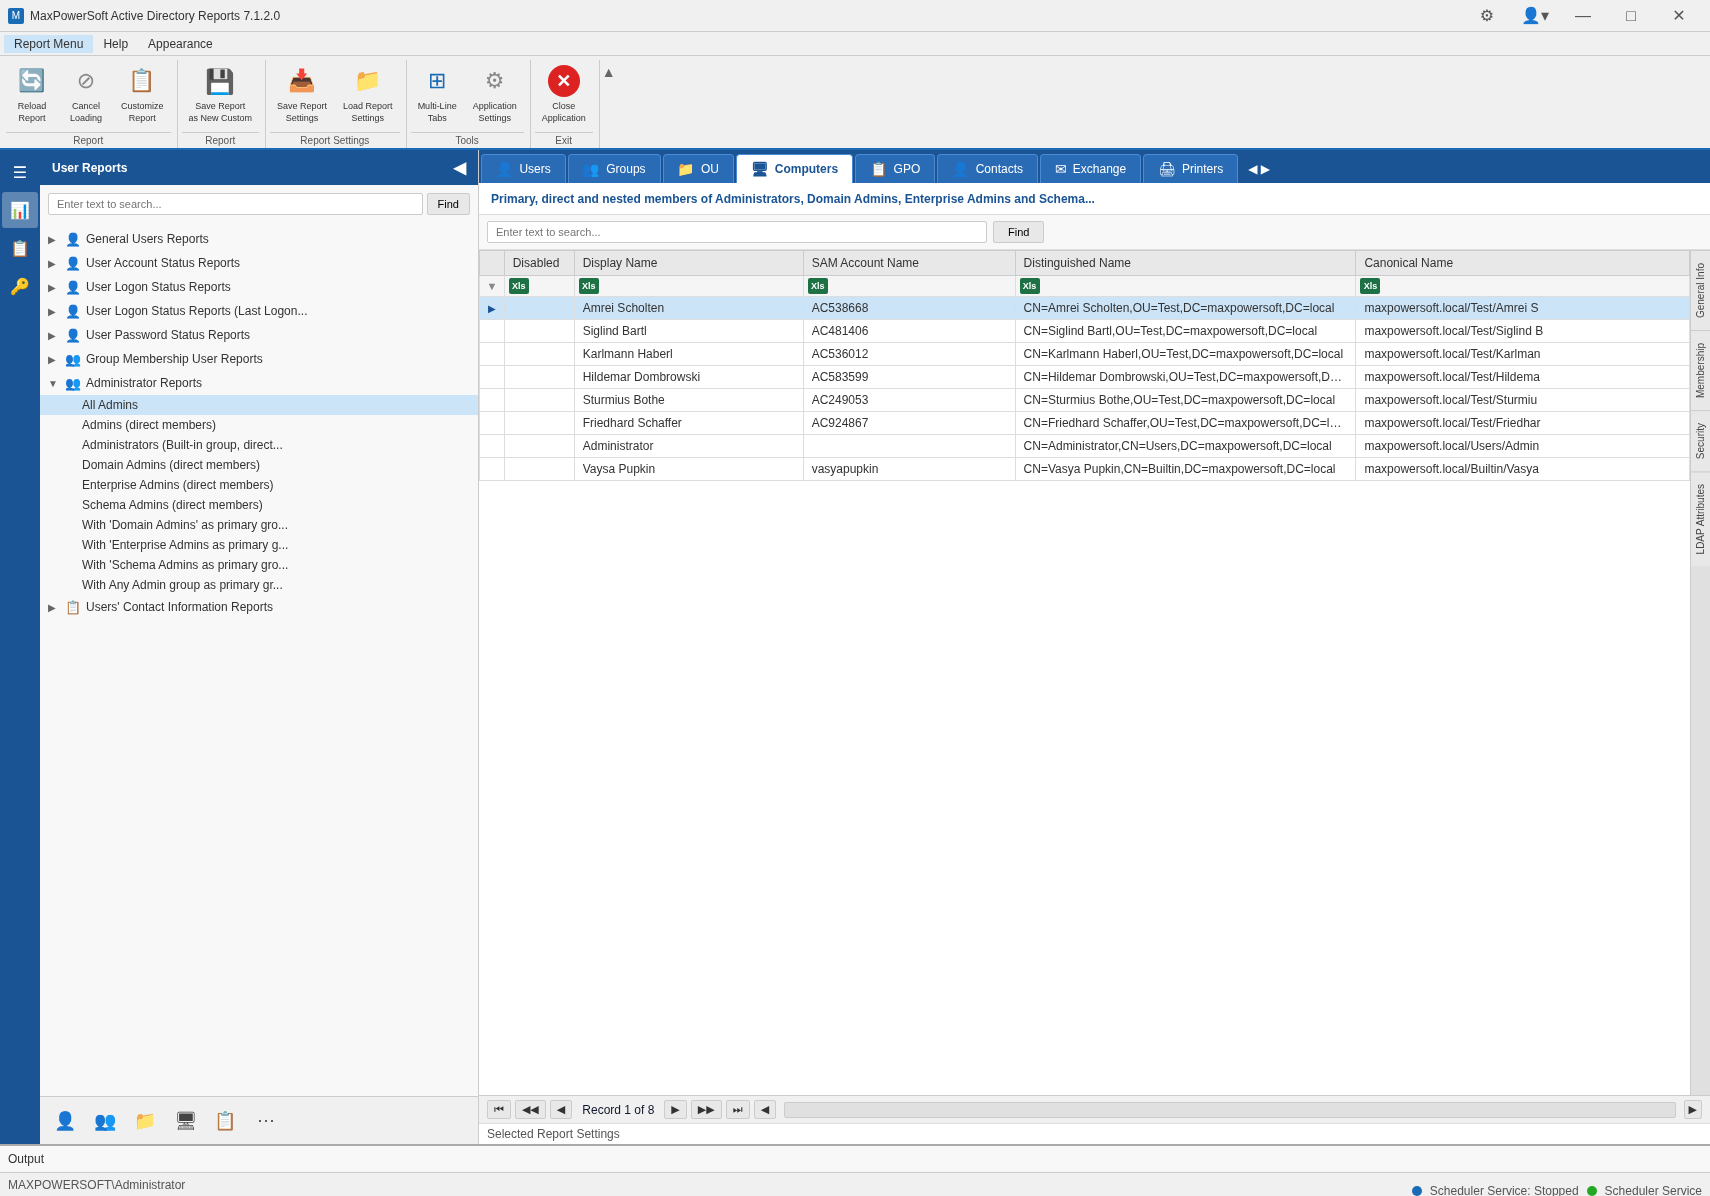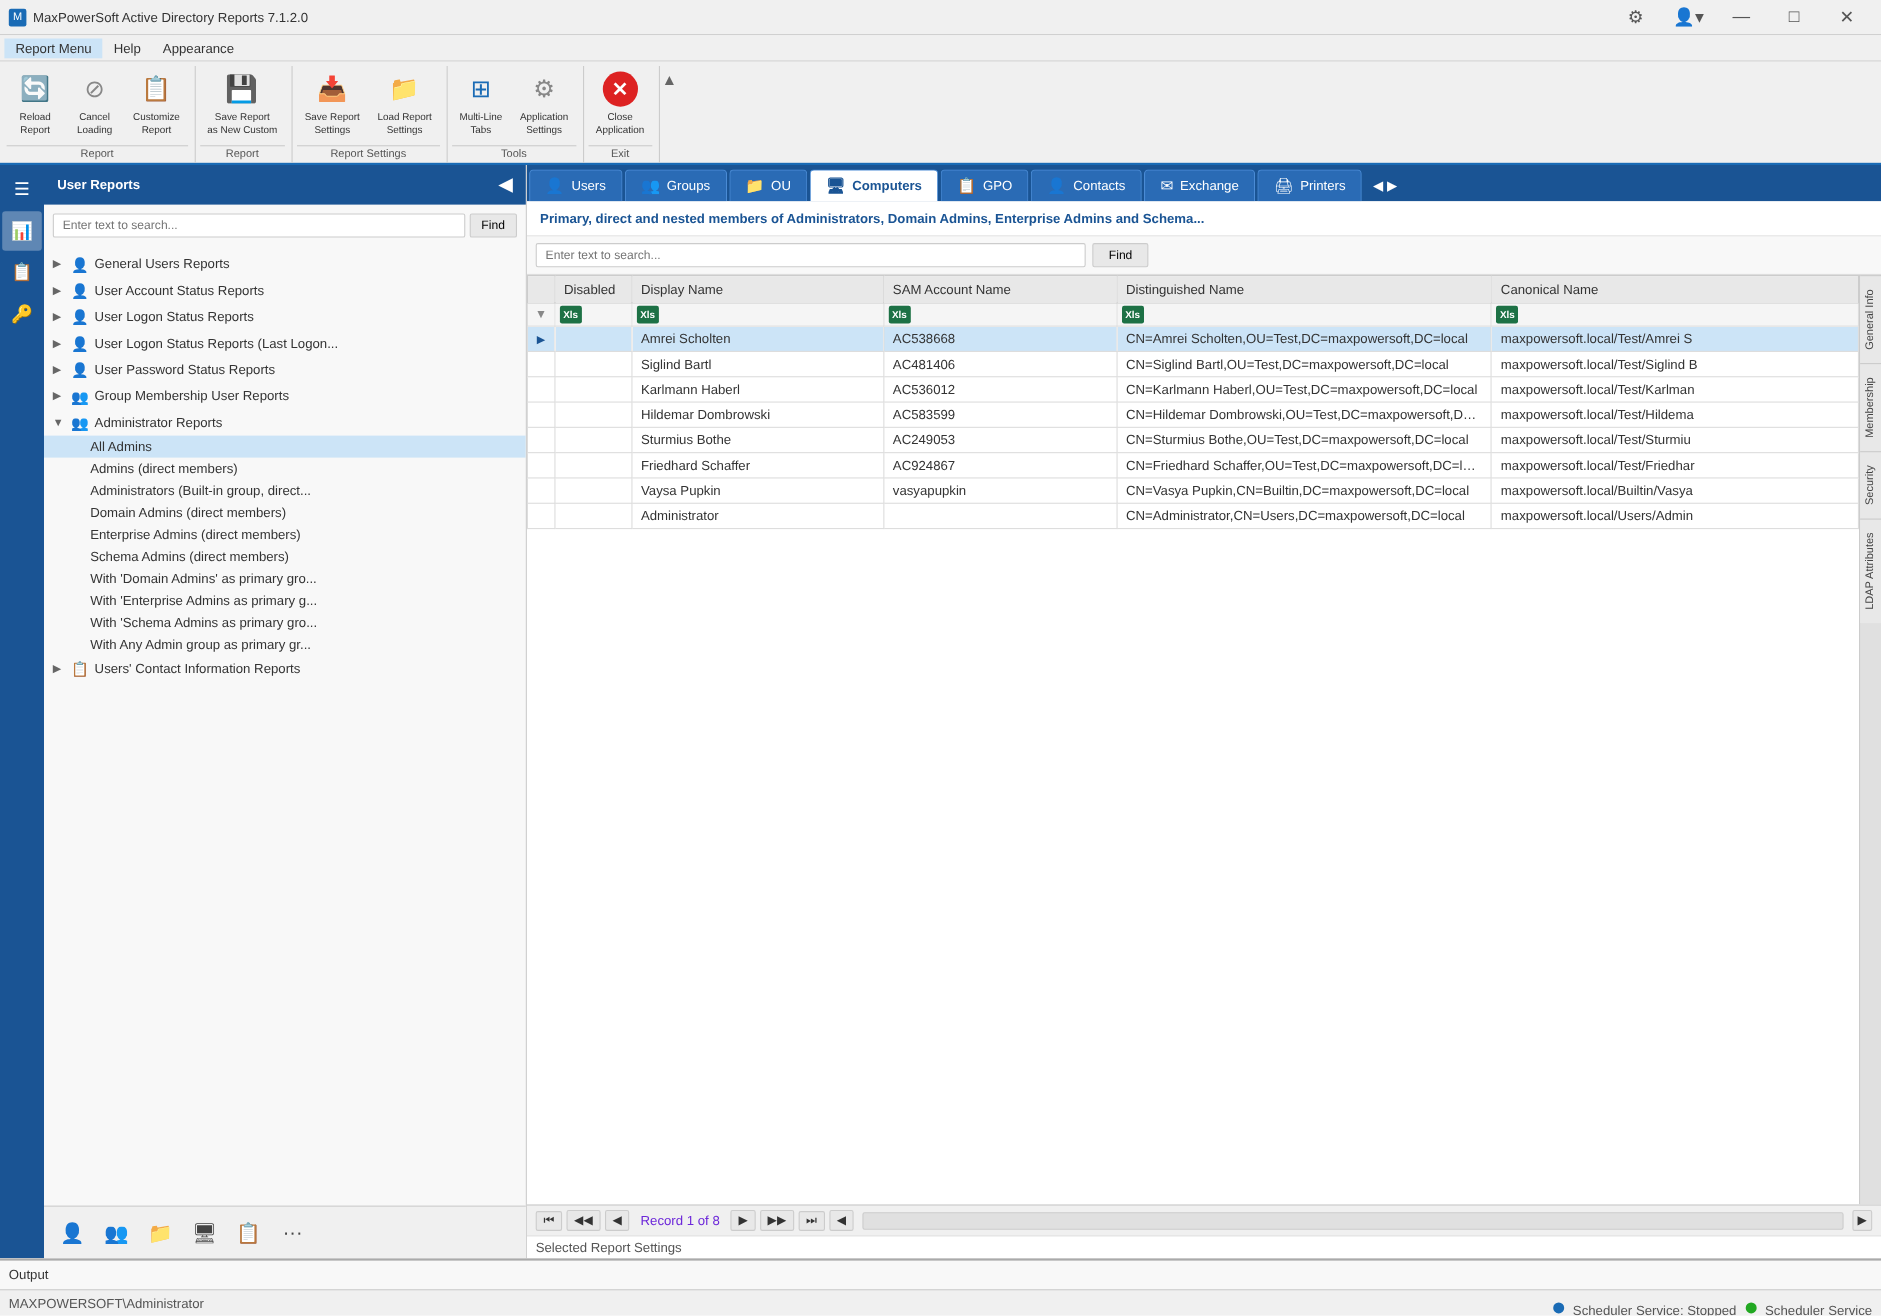--- a/index.html
+++ b/index.html
@@ -316,21 +316,21 @@
     }
     .pag-btn {
       padding: 2px 6px;
       border: 1px solid #ccc;
       background: #e8e8e8;
       cursor: pointer;
       border-radius: 2px;
       font-size: 11px;
       color: #333;
     }
-    .pag-info { margin: 0 6px; color: #6d28d9; }
+    .pag-info { margin: 0 6px; color: #0f172a; }
     .pag-scroll { flex: 1; height: 16px; background: #e0e0e0; border: 1px solid #ccc; border-radius: 2px; margin: 0 4px; }
     .pag-scroll-right { padding: 2px 4px; border: 1px solid #ccc; background: #e8e8e8; cursor: pointer; }
 
     
     .status-bar {
       background: #f8f8f8;
       border-top: 1px solid #ccc;
       padding: 3px 8px;
       font-size: 11px;
       color: #333;
@@ -367,21 +367,21 @@
     .app-footer {
       height: 24px;
       background: #f0f0f0;
       border-top: 1px solid #ccc;
       display: flex;
       align-items: center;
       padding: 0 8px;
       font-size: 11px;
       color: #555;
     }
-    .footer-status { margin-left: auto; display: flex; align-items: flex-start; gap: 8px; margin-top: 12px; }
+    .footer-status { margin-left: auto; display: flex; align-items: center; gap: 8px; margin-top: 12px; }
     .status-dot { width: 10px; height: 10px; border-radius: 50%; display: inline-block; }
     .status-stopped { background: #1a6bb5; }
     .status-running { background: #22a822; }
 
     
     .output-bar {
       height: 28px;
       background: #f8f8f8;
       border-top: 2px solid #aaa;
       display: flex;
@@ -723,32 +723,32 @@
               <td></td>
               <td></td>
               <td>Friedhard Schaffer</td>
               <td>AC924867</td>
               <td>CN=Friedhard Schaffer,OU=Test,DC=maxpowersoft,DC=local</td>
               <td>maxpowersoft.local/Test/Friedhar</td>
             </tr>
             <tr>
               <td></td>
               <td></td>
+              <td>Administrator</td>
+              <td></td>
+              <td>CN=Administrator,CN=Users,DC=maxpowersoft,DC=local</td>
+              <td>maxpowersoft.local/Users/Admin</td>
+            </tr>
+            <tr>
+              <td></td>
+              <td></td>
               <td>Vaysa Pupkin</td>
               <td>vasyapupkin</td>
               <td>CN=Vasya Pupkin,CN=Builtin,DC=maxpowersoft,DC=local</td>
               <td>maxpowersoft.local/Builtin/Vasya</td>
-            </tr>
-            <tr>
-              <td></td>
-              <td></td>
-              <td>Administrator</td>
-              <td></td>
-              <td>CN=Administrator,CN=Users,DC=maxpowersoft,DC=local</td>
-              <td>maxpowersoft.local/Users/Admin</td>
             </tr>
           </tbody>
         </table>
       </div>
 
       <div class="right-side-tabs">
         <div class="side-tab">General Info</div>
         <div class="side-tab">Membership</div>
         <div class="side-tab">Security</div>
         <div class="side-tab">LDAP Attributes</div>

